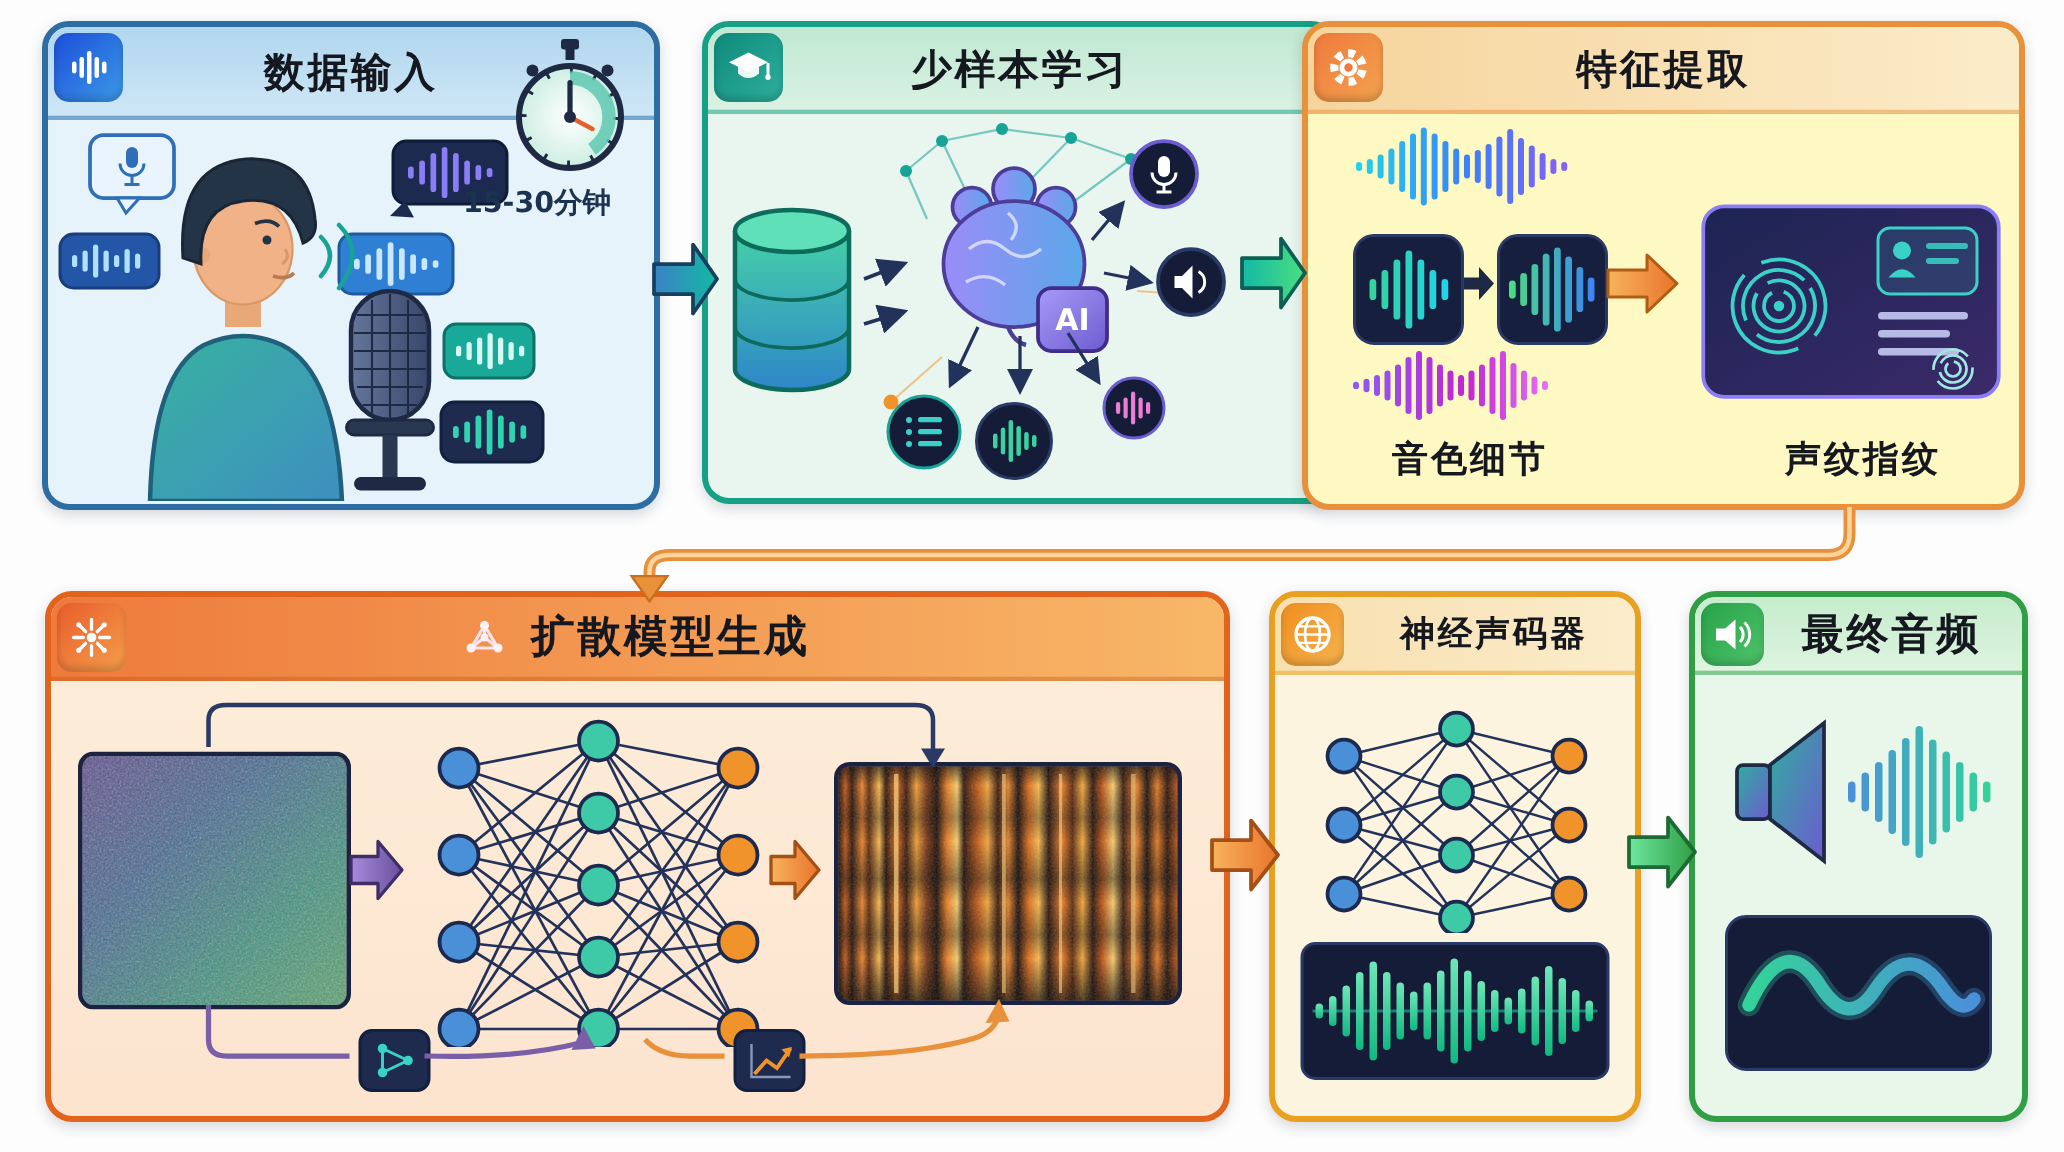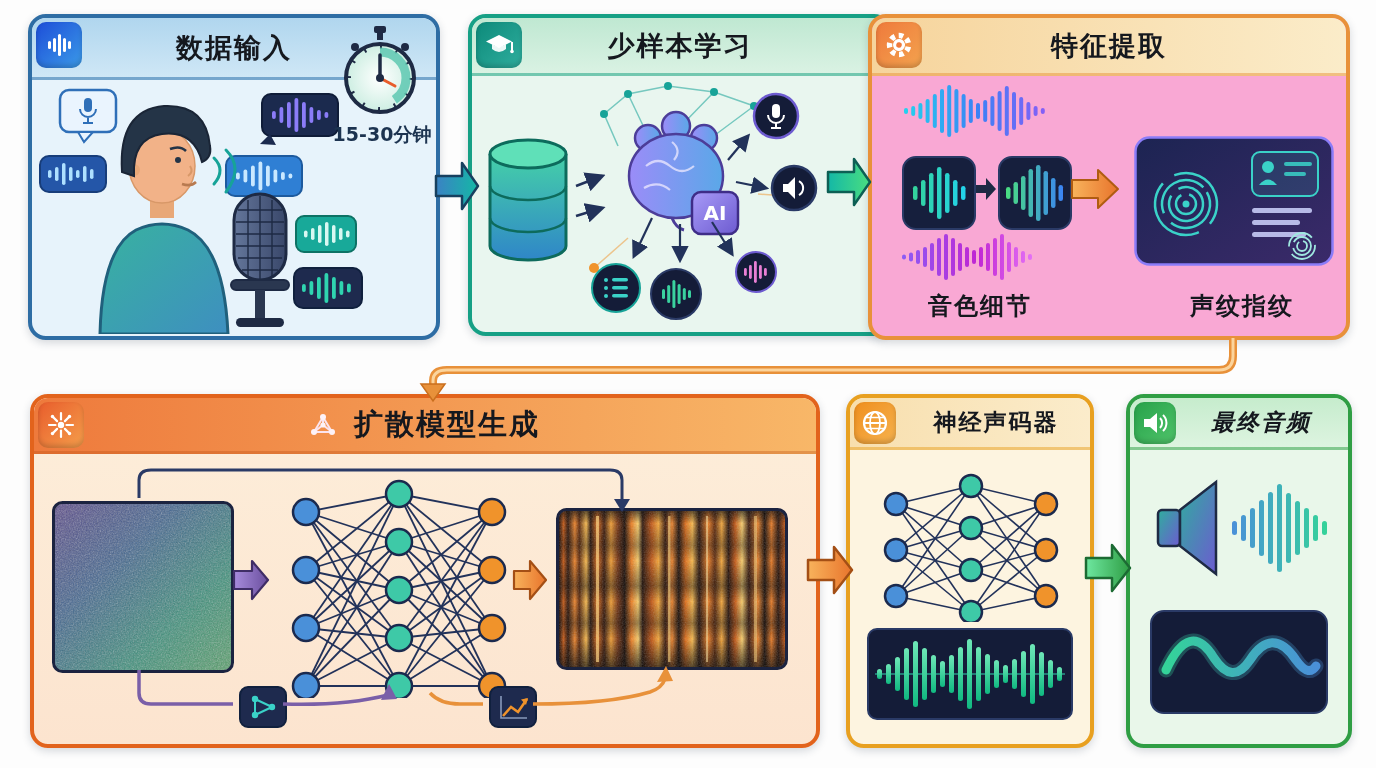--- a/index.html
+++ b/index.html
@@ -12,31 +12,31 @@
   .tile { position:absolute; left:4px; top:4px; width:46px; height:46px; border-radius:10px;
           display:flex; align-items:center; justify-content:center; box-shadow:inset 0 -3px 5px rgba(0,0,0,.18); }
   svg { display:block; }
   .abs { position:absolute; }
 
   
   .p1 { left:28px; top:14px; width:412px; height:326px; border:4px solid #2e6da4; background:#e7f3fb; }
   .p1 .phead { height:62px; background:linear-gradient(180deg,#b0d6ee,#cfe7f6); border-bottom:3px solid rgba(46,109,164,.45); border-radius:13px 13px 0 0; }
   .p1 .ptitle { font-size:27px; }
   .tile1 { background:linear-gradient(135deg,#1d4ed8,#3b9ae8); }
-  .duration { position:absolute; left:292px; top:104px; width:116px; text-align:center;
+  .duration { position:absolute; left:268px; top:104px; width:116px; text-align:center;
               font-size:19px; font-weight:bold; color:#1c3350; }
 
   
   .p2 { left:468px; top:14px; width:424px; height:322px; border:4px solid #16a085; background:#e9f6ef; }
   .p2 .phead { height:58px; background:linear-gradient(180deg,#bfe8d2,#daf2e3); border-bottom:3px solid rgba(22,160,133,.45); border-radius:13px 13px 0 0; }
   .p2 .ptitle { font-size:27px; }
   .tile2 { background:linear-gradient(135deg,#0d8a7a,#2fae9e); }
 
   
-  .p3 { left:868px; top:14px; width:482px; height:326px; border:4px solid #e8913a; background:#f9a8d4; }
+  .p3 { left:868px; top:14px; width:482px; height:326px; border:4px solid #e8913a; background:#fef9c3; }
   .p3 .phead { height:58px; background:linear-gradient(90deg,#f6d49c,#fbecc9); border-bottom:3px solid rgba(232,145,58,.5); border-radius:13px 13px 0 0; }
   .p3 .ptitle { font-size:27px; }
   .tile3 { background:linear-gradient(135deg,#ef7a3c,#f3a34e); }
   .flabel { position:absolute; font-size:24px; font-weight:bold; color:#15181e; text-align:center; letter-spacing:2px; }
   .mini-sq { position:absolute; background:#161f3d; border:2px solid #2a3a66; border-radius:14px; }
 
   
   .p4 { left:30px; top:394px; width:790px; height:354px; border:4px solid #e2631c; background:linear-gradient(180deg,#fdeeda,#fce4cf); }
   .p4 .phead { height:56px; background:linear-gradient(90deg,#ee7a3c,#f8b768); border-bottom:3px solid rgba(190,80,20,.35); border-radius:13px 13px 0 0; gap:18px; }
   .p4 .ptitle { font-size:29px; }
@@ -47,21 +47,21 @@
   
   .p5 { left:846px; top:394px; width:248px; height:354px; border:4px solid #e8a020; background:#fdf4e0; }
   .p5 .phead { height:52px; background:linear-gradient(90deg,#f8dfae,#fbeccb); border-bottom:3px solid rgba(232,160,32,.5); border-radius:12px 12px 0 0; padding-left:52px; }
   .p5 .ptitle { font-size:23px; }
   .tile5 { width:42px; height:42px; background:linear-gradient(135deg,#ef8f1f,#f6b24e); }
   .wavebox { position:absolute; background:#141c38; border:2px solid #2a3a66; border-radius:10px; }
 
   
   .p6 { left:1126px; top:394px; width:226px; height:354px; border:4px solid #2f9e44; background:#e9f7ea; }
   .p6 .phead { height:52px; background:linear-gradient(180deg,#c6eccd,#ddf4e0); border-bottom:3px solid rgba(47,158,68,.45); border-radius:12px 12px 0 0; padding-left:44px; }
-  .p6 .ptitle { font-size:23px;font-style:italic; }
+  .p6 .ptitle { font-size:28px; }
   .tile6 { width:42px; height:42px; background:linear-gradient(135deg,#27a24a,#4fc36a); }
 
   .overlay { position:absolute; left:0; top:0; width:1376px; height:768px; pointer-events:none; z-index:30; }
 </style>
 </head>
 <body>
 
 <div class="canvas">
 
 <svg width="0" height="0" style="position:absolute" aria-hidden="true">

